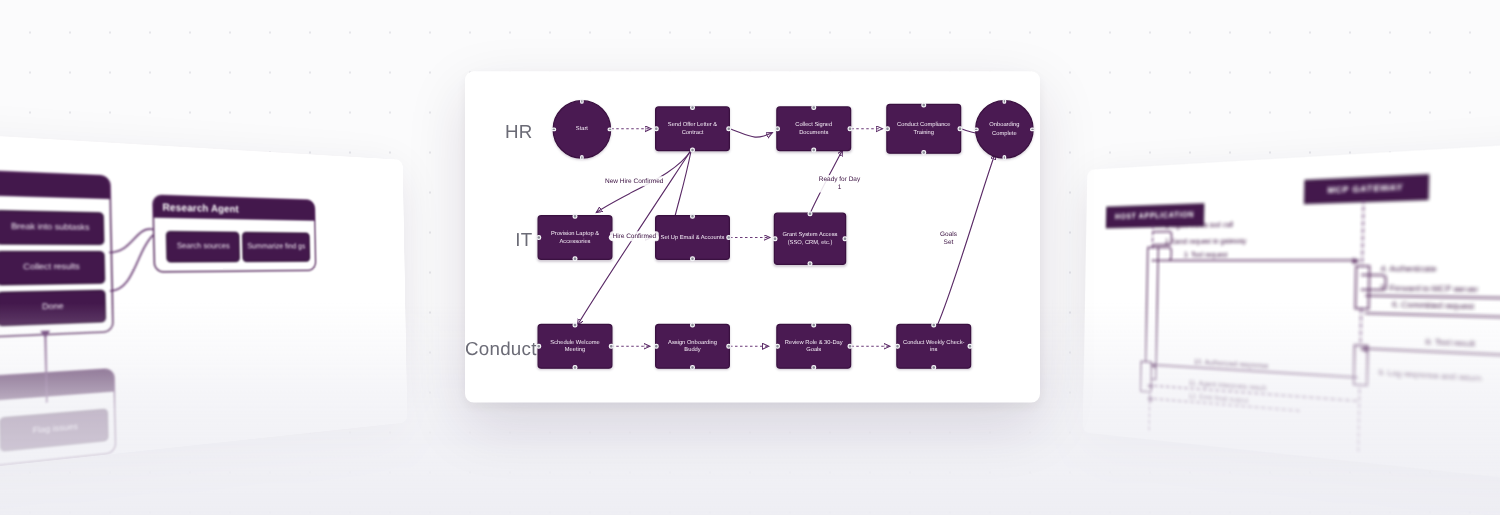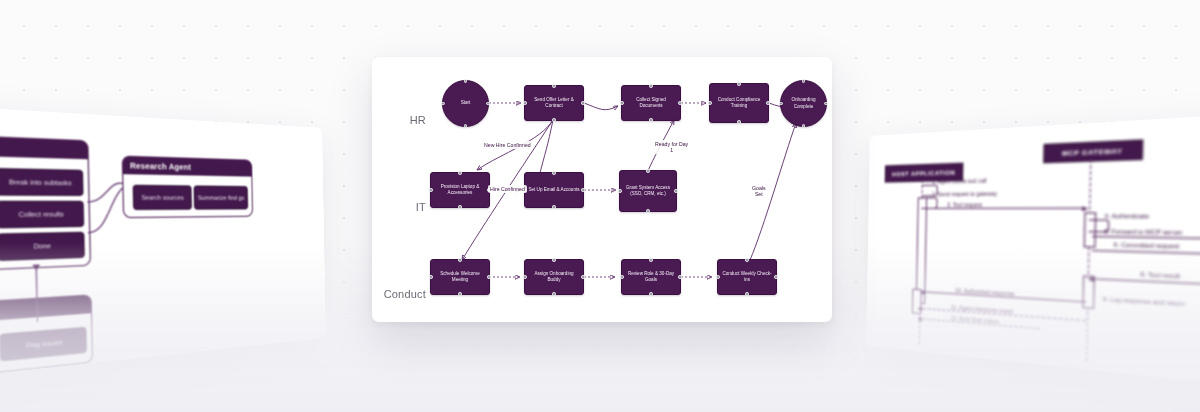--- a/index.html
+++ b/index.html
@@ -188,26 +188,25 @@
     width: 460px;
     height: 265px;
     background: #ffffff;
     border-radius: 7px;
     box-shadow: 0 18px 48px rgba(35,15,55,0.13), 0 3px 10px rgba(35,15,55,0.06);
     overflow: hidden;
   }
 
   .lane-label {
     position: absolute;
-    font-size: 11px;
+    font-size: 15px;
     color: #6b6b76;
     letter-spacing: 0.2px;
     white-space: nowrap;
     text-align: right;
-    margin-top: 17px;
   }
 
   .node {
     position: absolute;
     background: #4a1a52;
     border: 1.1px solid #3a1040;
     border-radius: 3px;
     color: #f5eef7;
     font-size: 4.6px;
     line-height: 1.35;

